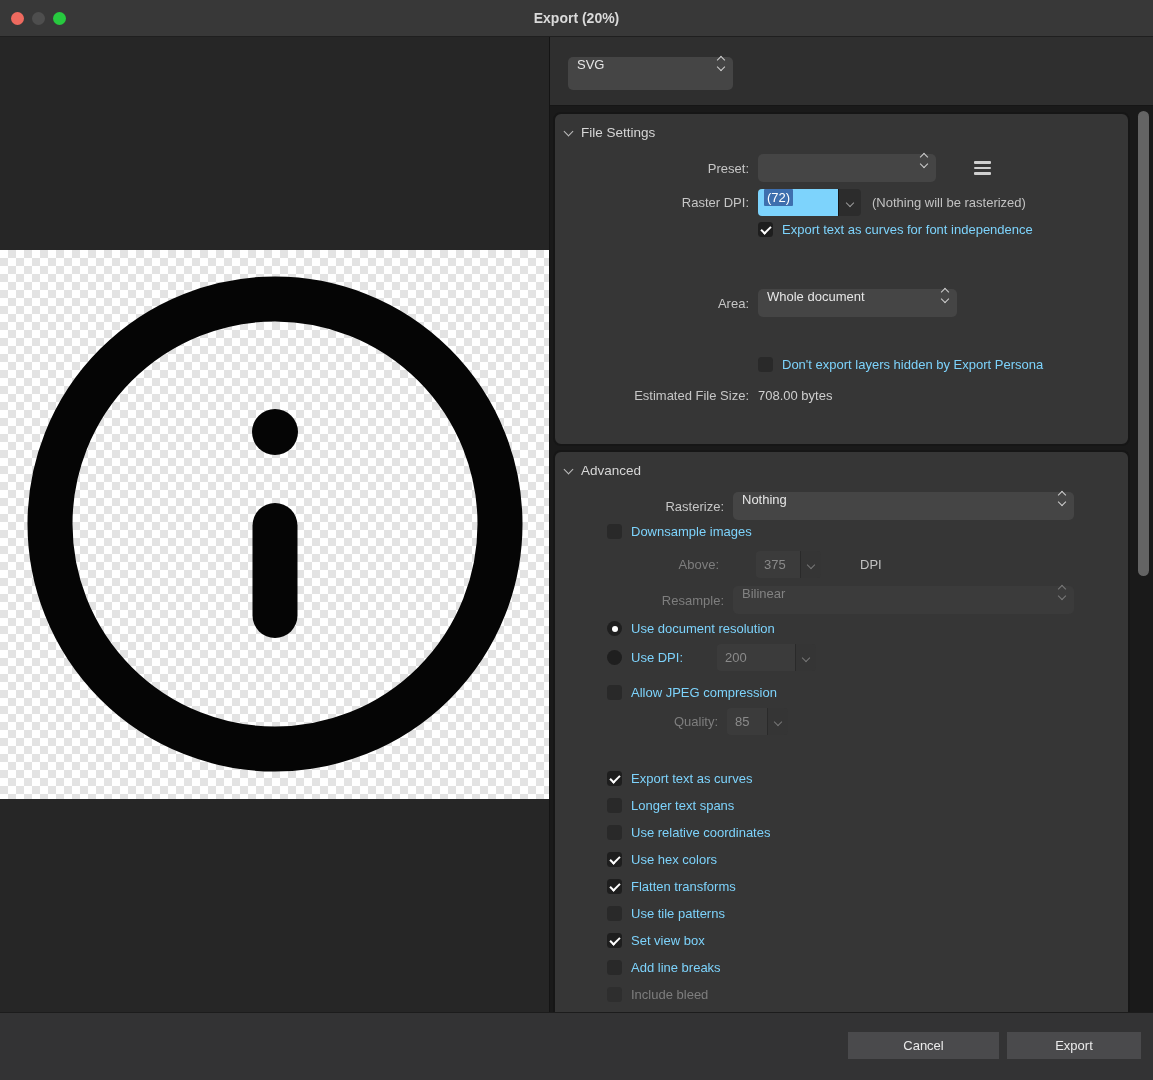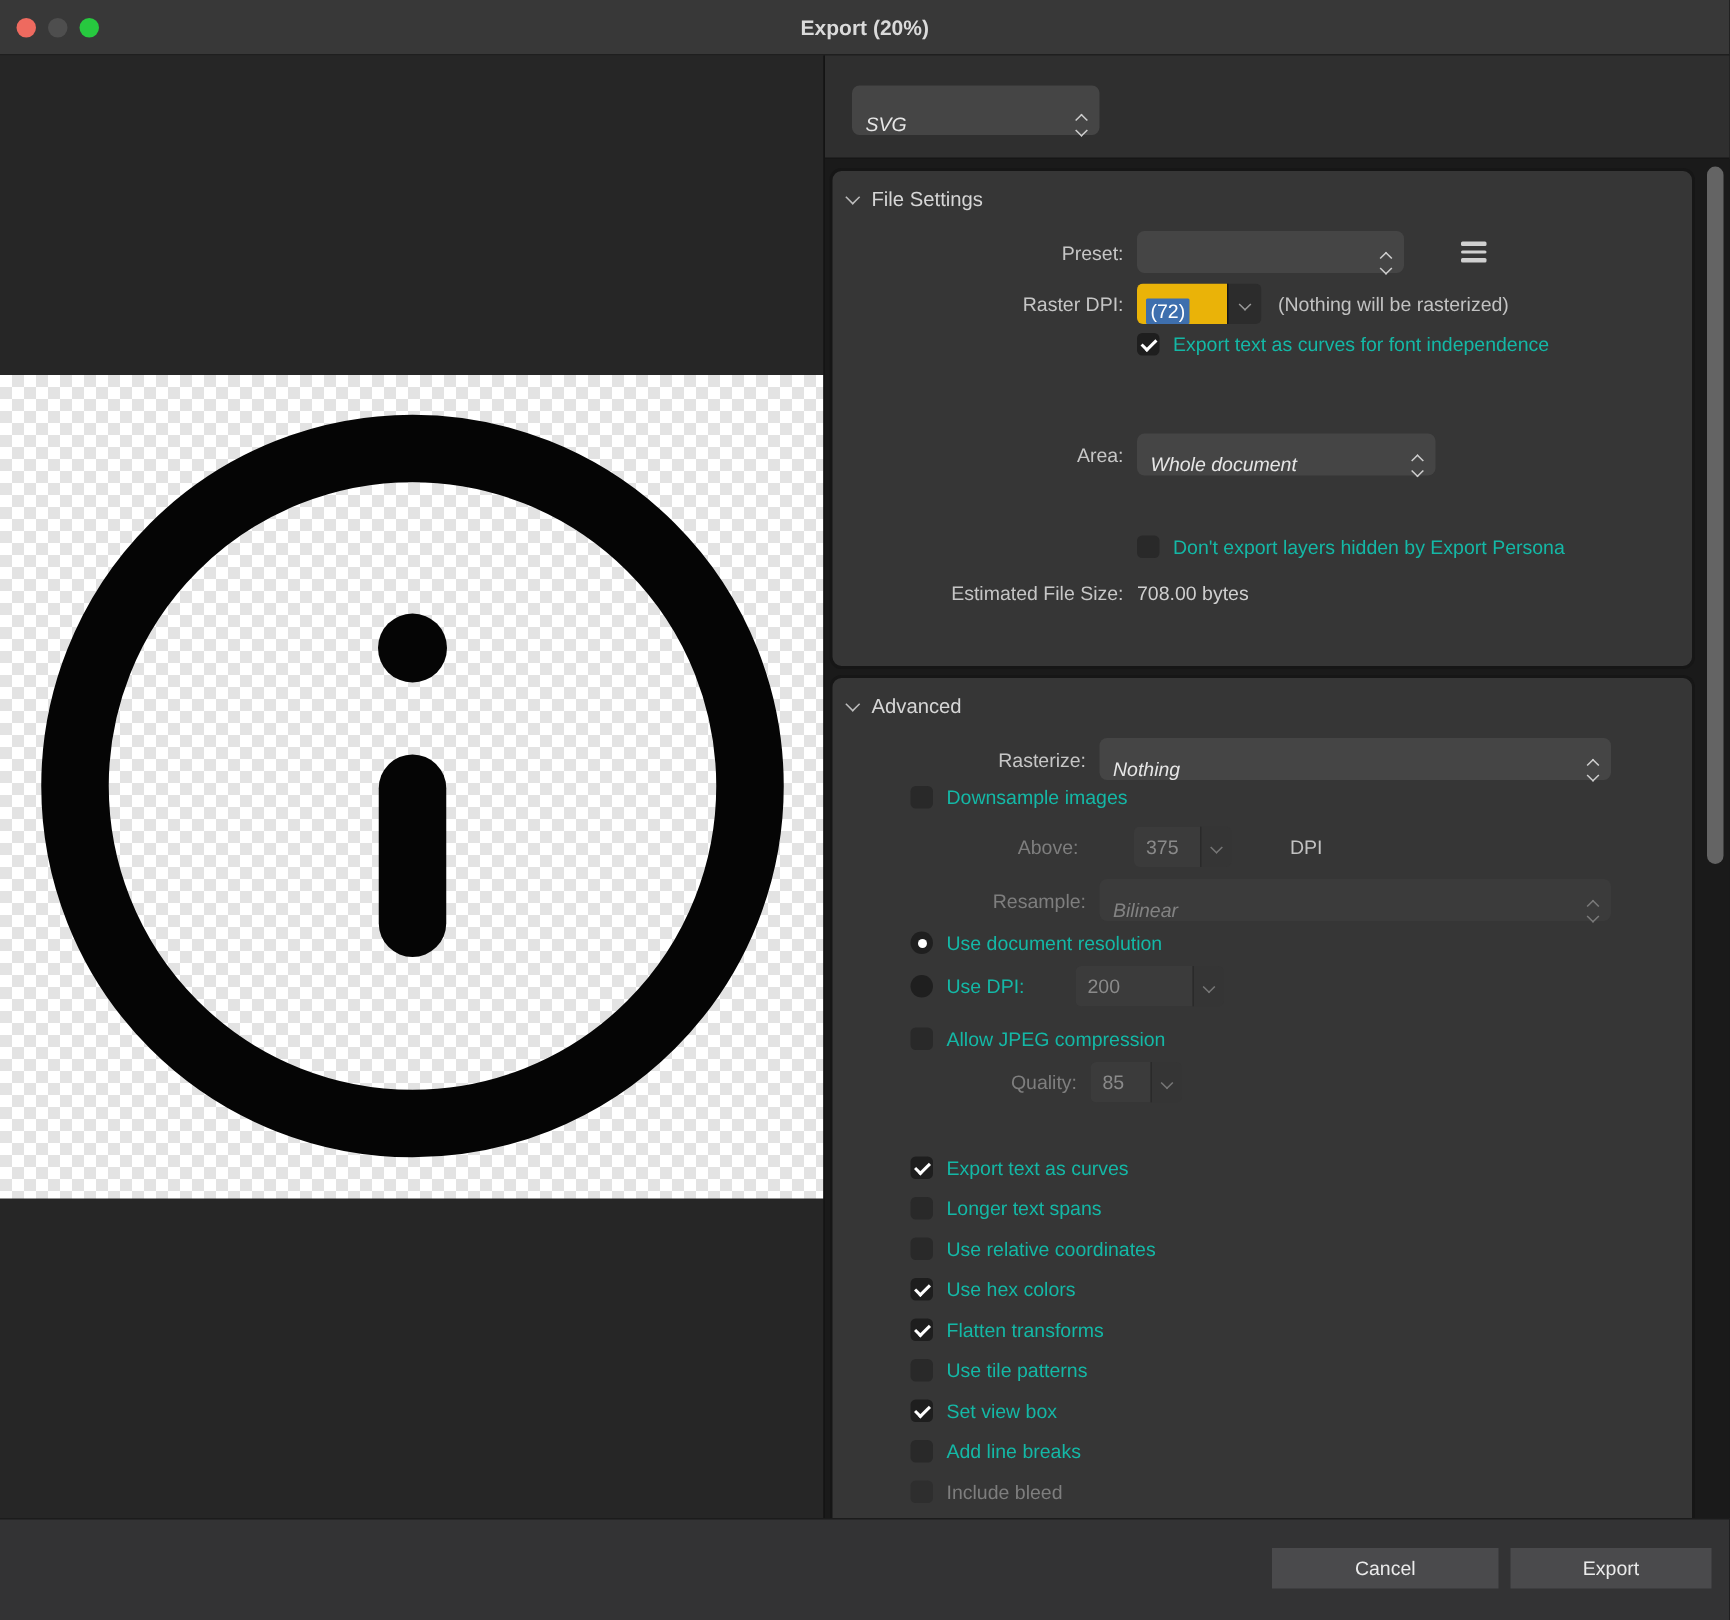--- a/index.html
+++ b/index.html
@@ -44,22 +44,22 @@
     background:#1a1a1a; border-left:1px solid #141414;
   }
   .format-strip {
     position:absolute; left:0; top:0; width:604px; height:69px;
     background:#2f2f2f; border-bottom:1px solid #161616;
   }
 
   
   .dropdown {
     background:#454545; border-radius:5px; height:28px;
-    display:flex; align-items:flex-end; padding:0 9px;
-    color:#e6e6e6; font-size:13px; position:relative;font-style:italic;
+    display:flex; align-items:flex-start; padding:0 9px;
+    color:#e6e6e6; font-size:13px; position:relative;
   }
   .dropdown .dd-text { flex:1; overflow:hidden; white-space:nowrap; }
   .dropdown.disabled { background:#3b3b3b; color:#828282; }
 
   .stepper { display:flex; flex-direction:column; align-items:center; gap:3px; margin-left:8px; }
   .chev { width:6px; height:6px; border-right:1.6px solid #cfcfcf; border-bottom:1.6px solid #cfcfcf; }
   .chev.up { transform:rotate(-135deg); margin-bottom:-1px; }
   .chev.dn { transform:rotate(45deg); margin-top:-1px; }
   .disabled .chev { border-color:#7a7a7a; }
   .single-chev { width:6px; height:6px; border-right:1.5px solid #9a9a9a; border-bottom:1.5px solid #9a9a9a; transform:rotate(45deg); margin-left:8px; }
@@ -94,27 +94,27 @@
     content:""; position:absolute; left:3px; top:3.5px; width:8px; height:4px;
     border-left:2px solid #ffffff; border-bottom:2px solid #ffffff;
     transform:rotate(-45deg);
   }
   .checkbox.disabled { background:#2e2e2e; }
   .radio { width:15px; height:15px; border-radius:50%; background:#1f1f1f; flex-shrink:0; position:relative; }
   .radio.selected::after {
     content:""; position:absolute; left:4.5px; top:4.5px; width:6px; height:6px;
     border-radius:50%; background:#ffffff;
   }
-  .cb-label { font-size:13px; color:#14b8a6; margin-left:9px; }
+  .cb-label { font-size:13px; color:#7dd3fc; margin-left:9px; }
   .cb-label.dim { color:#7e7e7e; }
 
   
   .value-combo { display:flex; align-items:stretch; height:27px; border-radius:4px; overflow:hidden; }
   .value-field {
-    background:#eab308; width:60px; display:flex; align-items:flex-end; padding:0 6px;
+    background:#7dd3fc; width:80px; display:flex; align-items:flex-start; padding:0 6px;
     font-size:13px; color:#eeeeee;
   }
   .value-field .selected { background:#3e6fae; color:#ffffff; padding:1px 3px; border-radius:1px; }
   .value-btn {
     background:#2c2c2c; width:23px; display:flex; align-items:center; justify-content:center;
     border-left:1px solid #161616;
   }
   .value-btn .single-chev { margin-left:0; }
 
   

